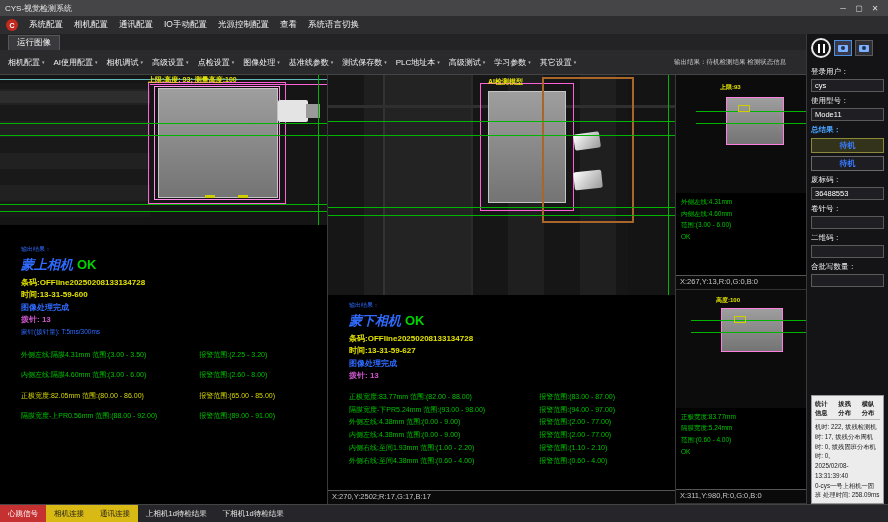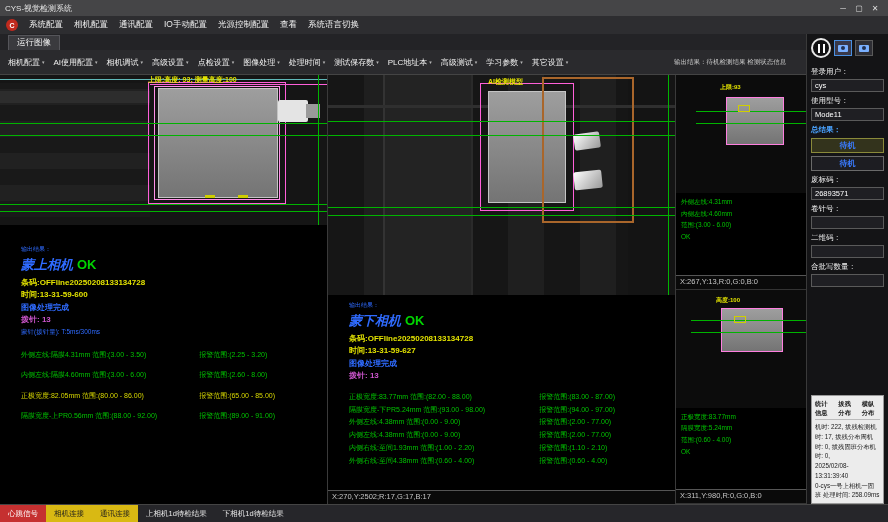--- a/index.html
+++ b/index.html
@@ -163,21 +163,21 @@
             </span>
           <span class="tool-item">
               <span>点检设置</span>
               <span class="tool-arrow">▾</span>
             </span>
           <span class="tool-item">
               <span>图像处理</span>
               <span class="tool-arrow">▾</span>
             </span>
           <span class="tool-item">
-              <span>处理时间</span>
+              <span>基准线参数</span>
               <span class="tool-arrow">▾</span>
             </span>
           <span class="tool-item">
               <span>测试保存数</span>
               <span class="tool-arrow">▾</span>
             </span>
           <span class="tool-item">
               <span>PLC地址本</span>
               <span class="tool-arrow">▾</span>
             </span>
@@ -360,21 +360,21 @@
       <div class="fld-box">cys</div>
 
       <div class="fld-label">使用型号：</div>
       <div class="fld-box">Mode11</div>
 
       <div class="fld-label blue">总结果：</div>
       <div class="res-box">待机</div>
       <div class="res-box second">待机</div>
 
       <div class="fld-label">废标码：</div>
-      <div class="fld-box">26893571</div>
+      <div class="fld-box">36488553</div>
 
       <div class="fld-label">卷针号：</div>
       <div class="fld-box"></div>
 
       <div class="fld-label">二维码：</div>
       <div class="fld-box"></div>
 
       <div class="fld-label">合批写数量：</div>
       <div class="fld-box"></div>
 

